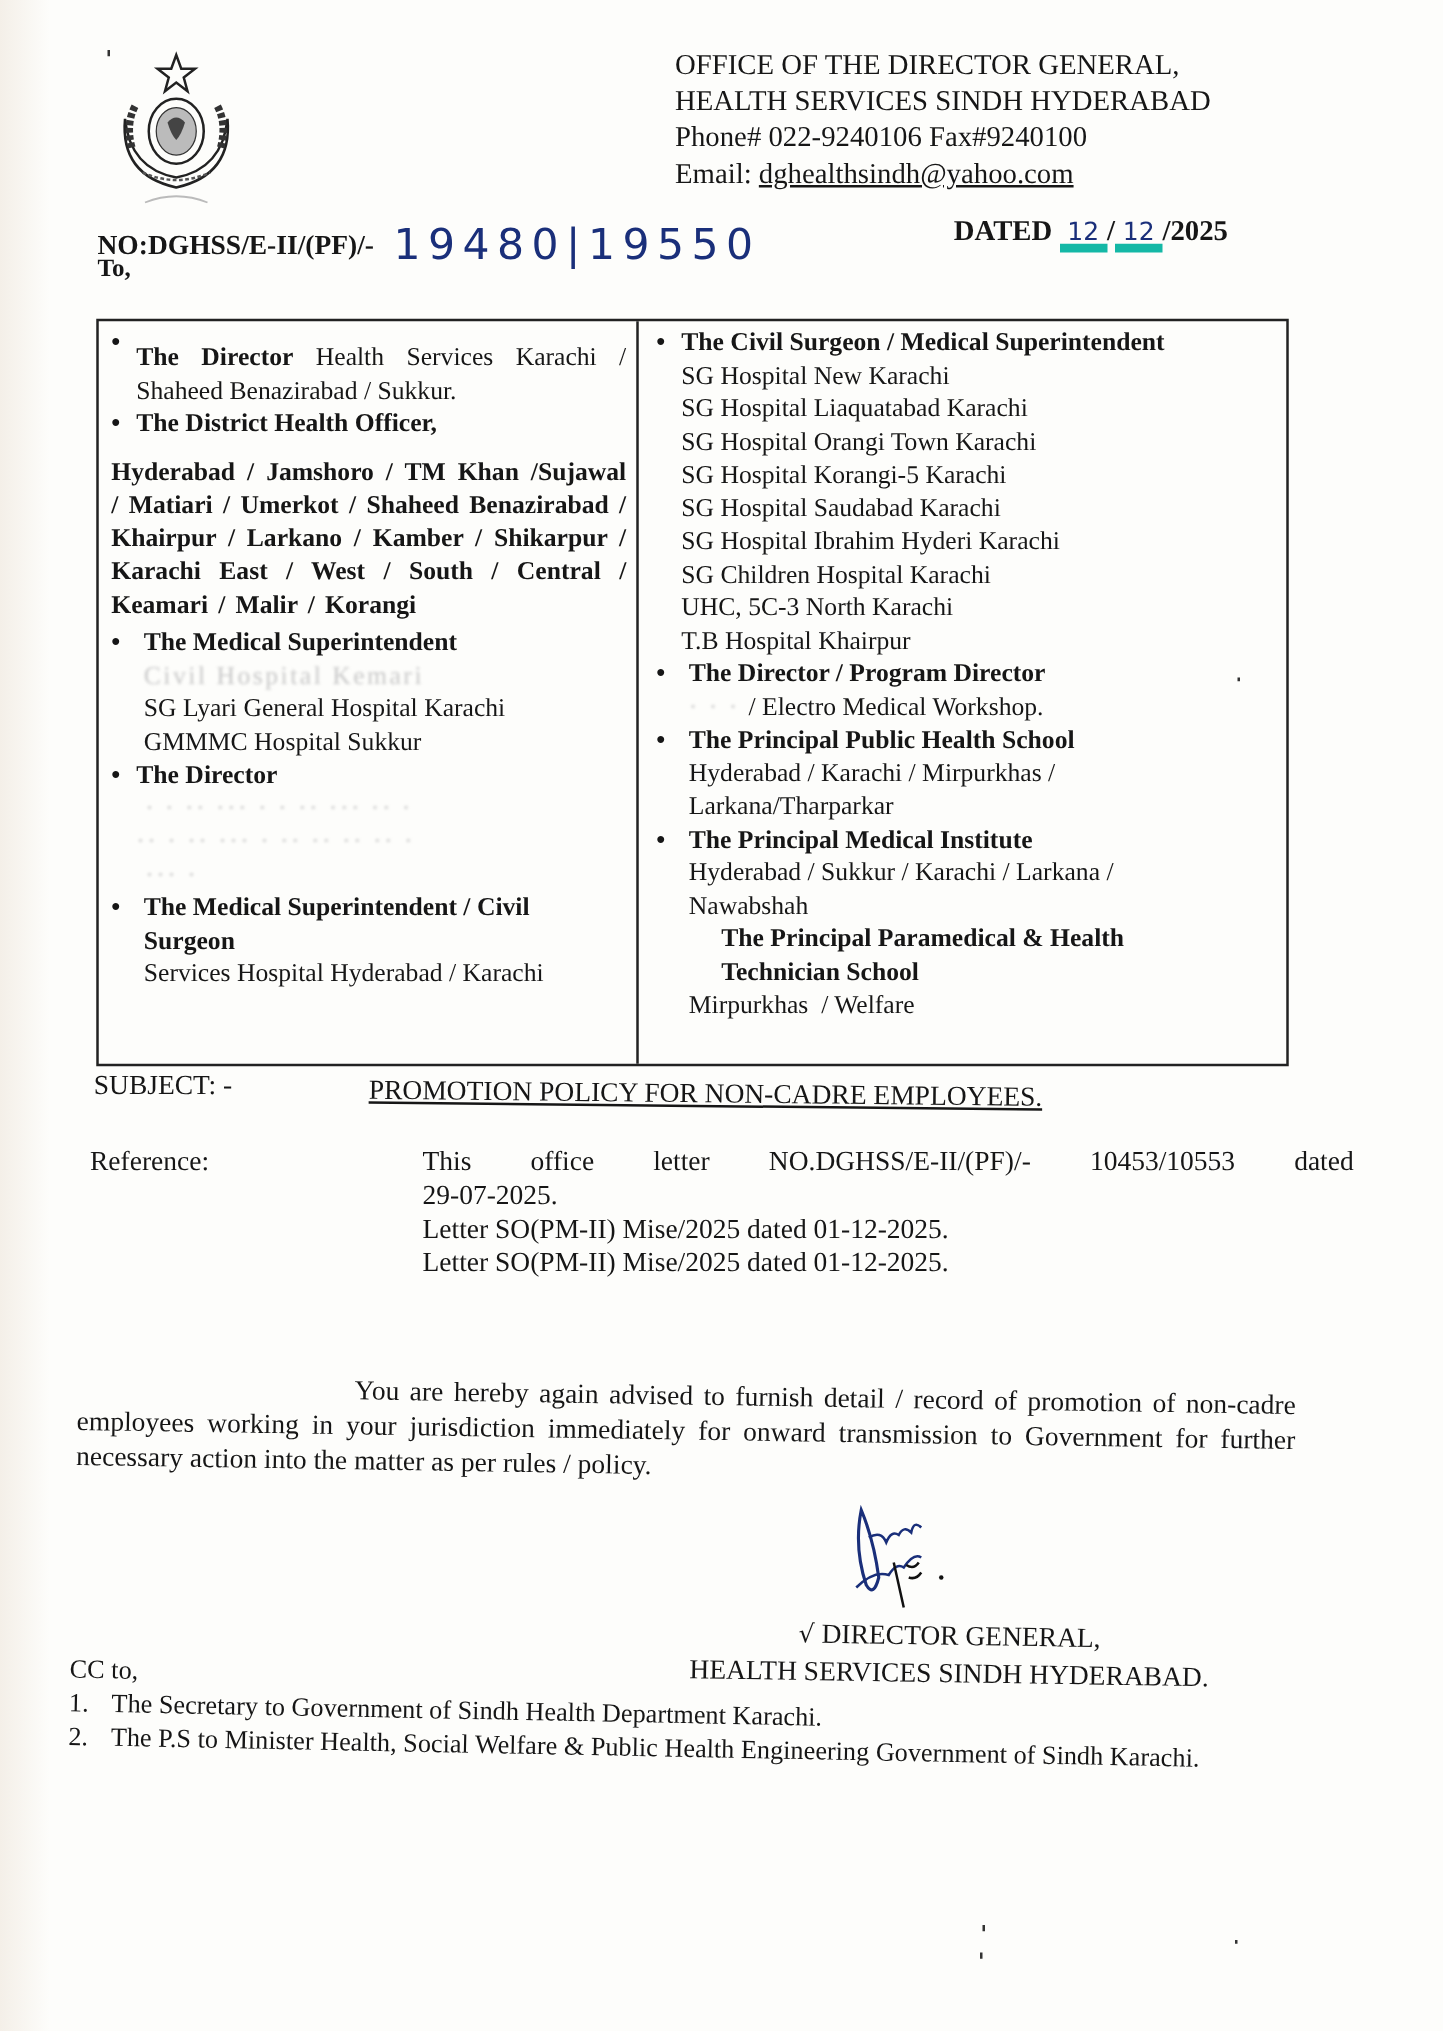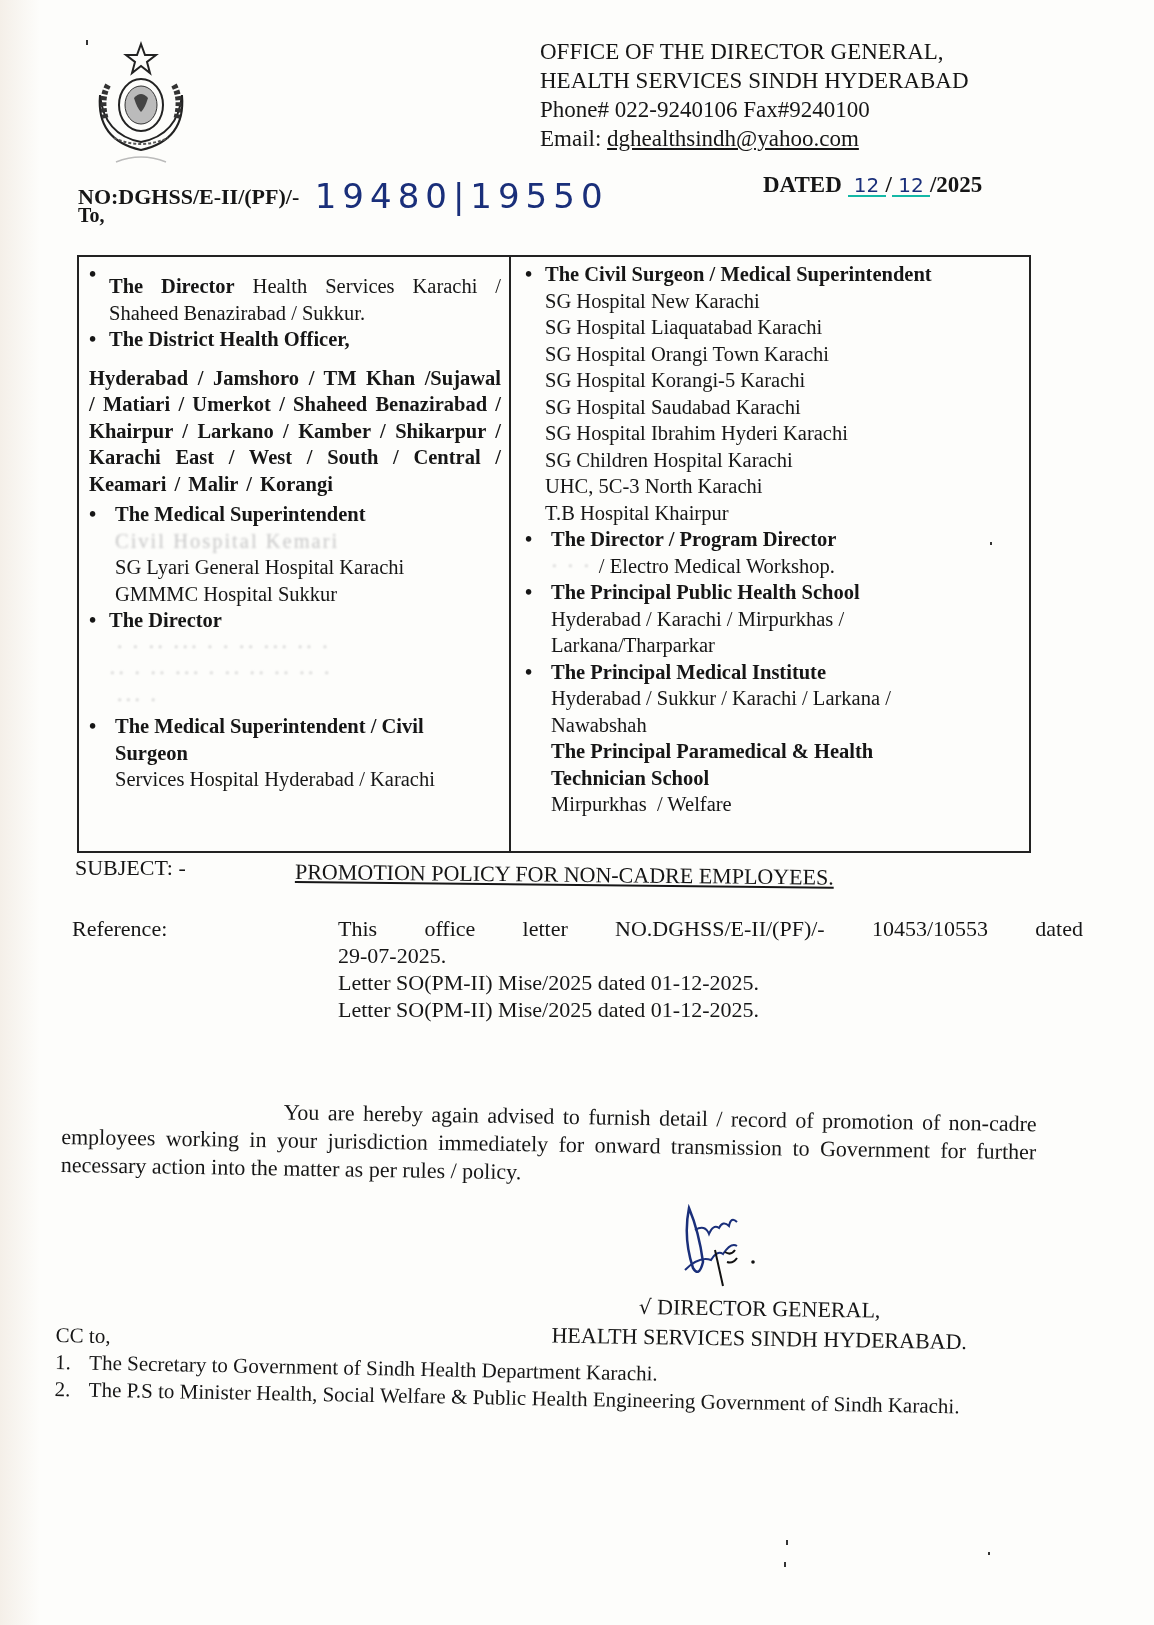--- a/index.html
+++ b/index.html
@@ -25,21 +25,21 @@
   .ref-no .hand {
     font-family: "DejaVu Sans", sans-serif; font-weight: normal; color: #1a2f7a;
     font-size: 34px; letter-spacing: 6px; margin-left: 10px; position: relative; top: 4px;
   }
   .to-label { position: absolute; left: 78px; top: 204px; font-size: 20px; font-weight: bold; }
   .dated {
     position: absolute; left: 763px; top: 172px; font-size: 23px; font-weight: bold;
   }
   .dated .hand-date {
     display: inline-block; min-width: 38px; text-align: center;
-    border-bottom: 2px solid #14b8a6; font-family: "DejaVu Sans", sans-serif;
+    border-bottom: 7px solid #14b8a6; font-family: "DejaVu Sans", sans-serif;
     font-weight: normal; color: #1a2f7a; font-size: 20px; line-height: 20px;
   }
   .addr-table {
     position: absolute; left: 77px; top: 255px; width: 954px; height: 598px;
     border: 2px solid #222; display: flex; box-sizing: border-box;
   }
   .addr-col { box-sizing: border-box; padding: 4px 8px 0 10px; font-size: 20.5px; line-height: 26.5px; }
   .addr-col.left { width: 432px; border-right: 2px solid #222; }
   .addr-col.right { flex: 1; padding-left: 14px; }
   .entry { display: flex; }
@@ -202,21 +202,21 @@
       <div class="entry-body" style="padding-left:6px;">
         <div class="title">The Principal Medical Institute</div>
         <div>Hyderabad / Sukkur / Karachi / Larkana /</div>
         <div>Nawabshah</div>
       </div>
     </div>
 
     <div class="entry">
       <span class="bullet"></span>
       <div class="entry-body" style="padding-left:6px;">
-        <div class="title" style="width:390px;">The Principal Paramedical &amp; Health Technician School</div>
+        <div class="title" style="width:390px;margin-left:26px;">The Principal Paramedical &amp; Health Technician School</div>
         <div style="white-space:pre;">Mirpurkhas  / Welfare</div>
       </div>
     </div>
   </div>
 </div>
 
 <div class="subject-row">
   <span class="subject-label">SUBJECT: -</span>
   <span class="subject-text">PROMOTION POLICY FOR NON-CADRE EMPLOYEES.</span>
 </div>

